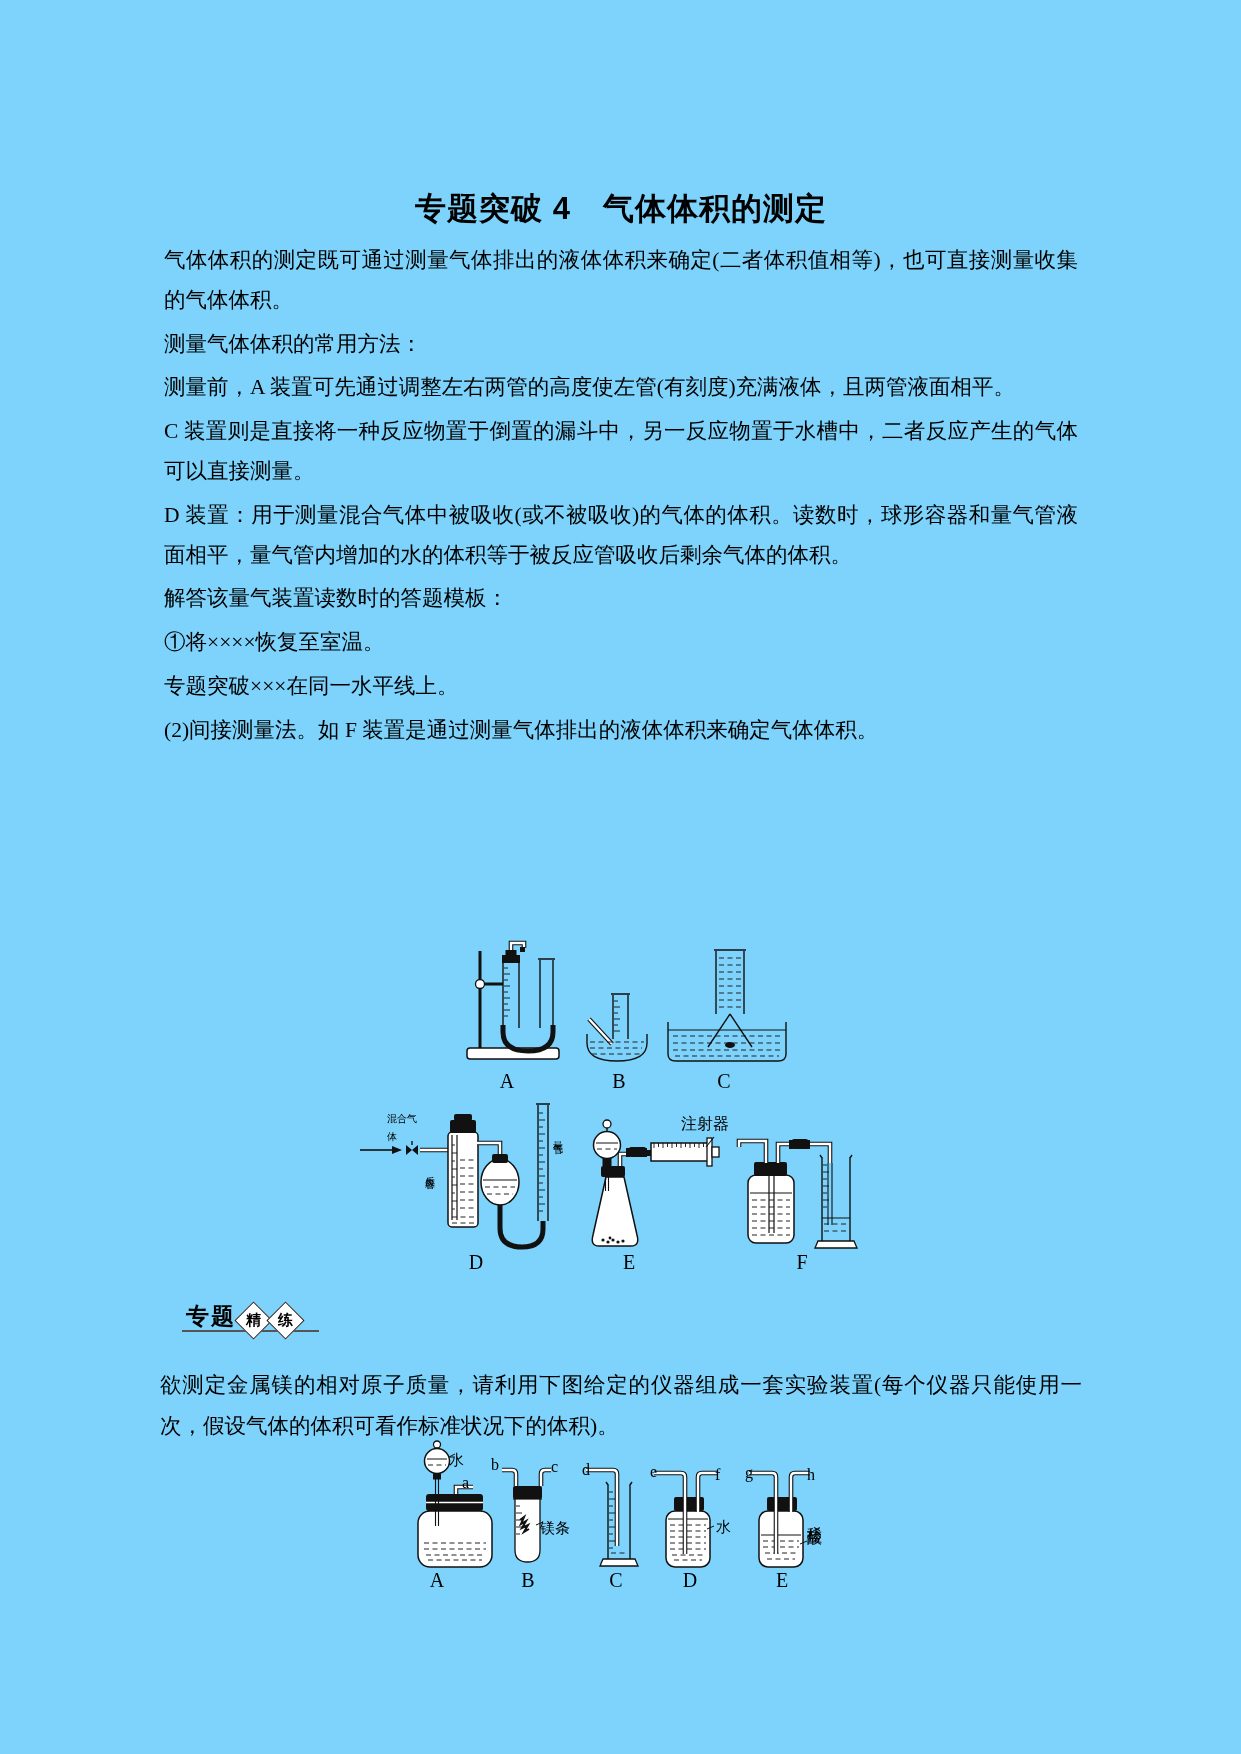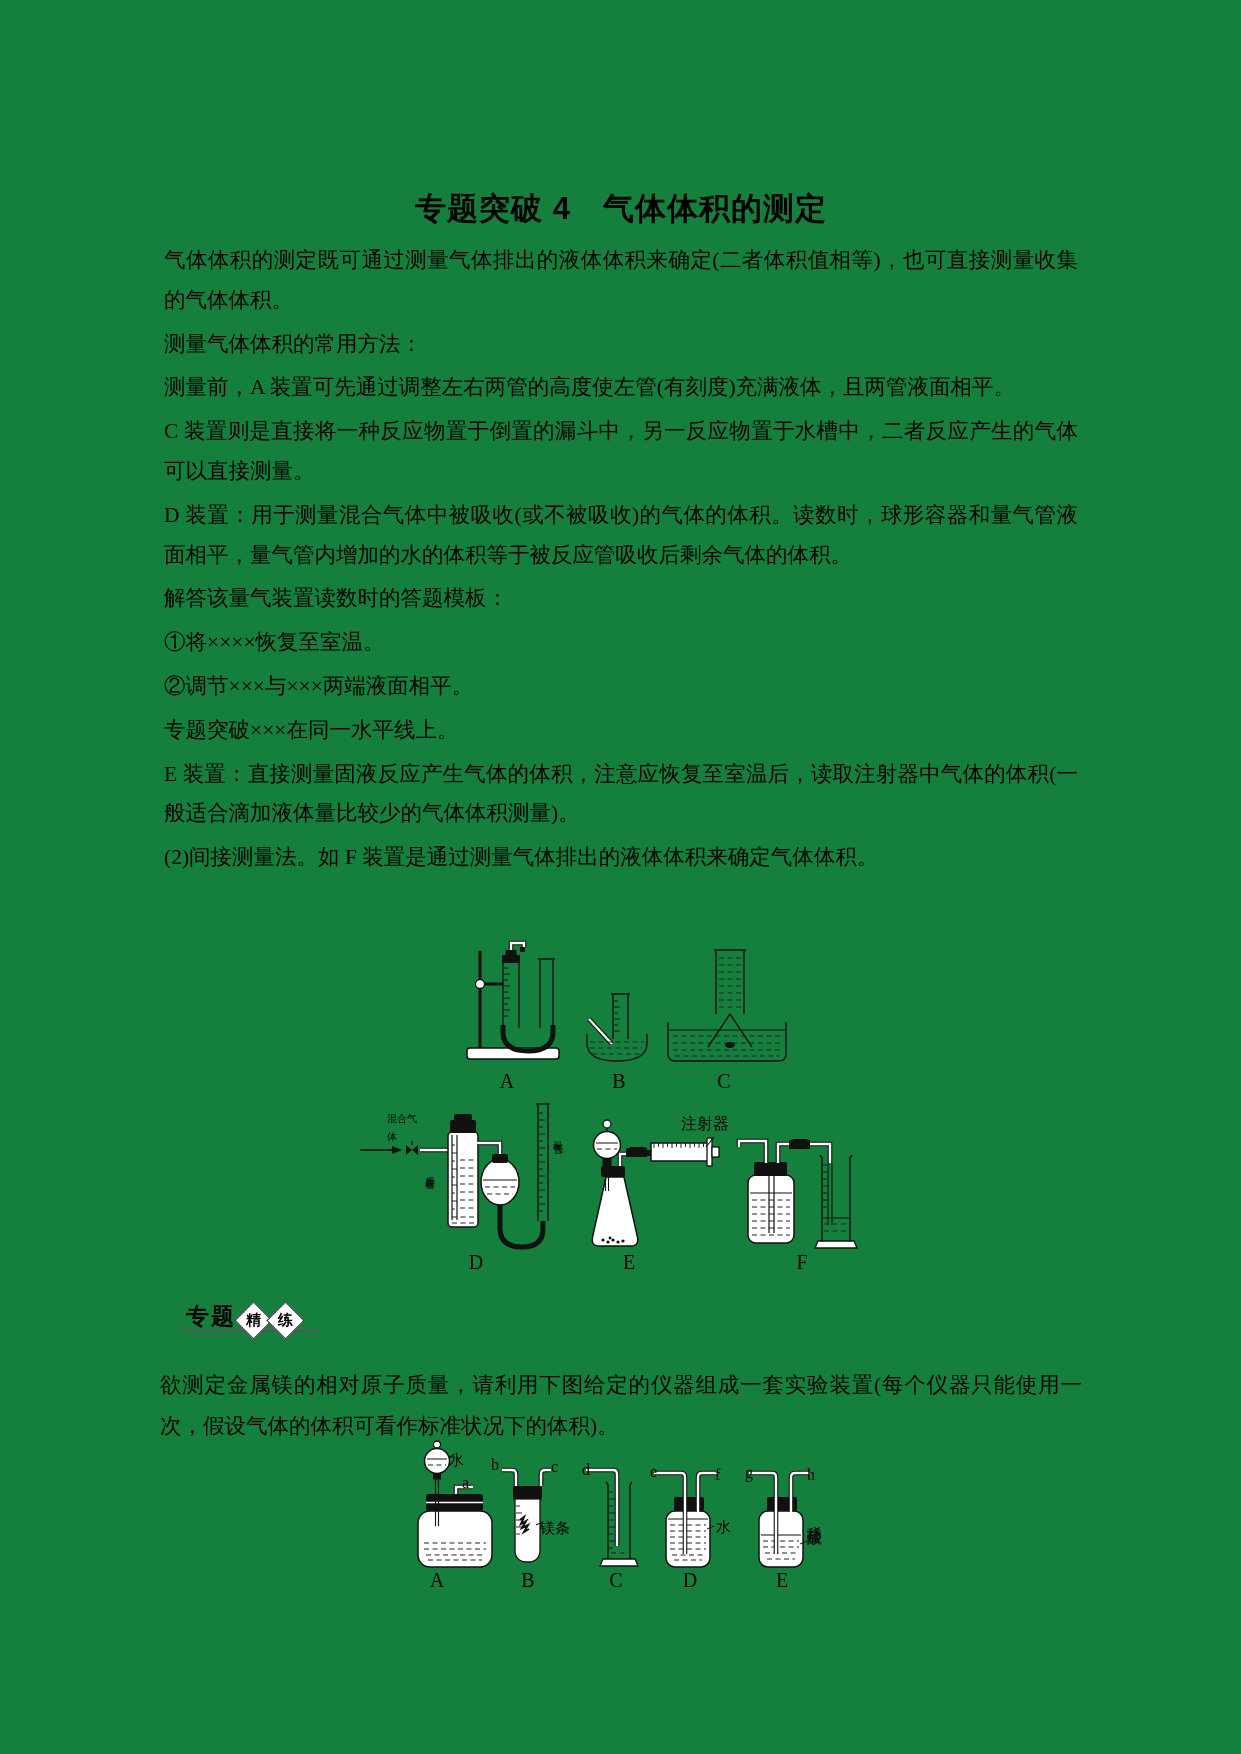--- a/index.html
+++ b/index.html
@@ -1,16 +1,16 @@
 <!DOCTYPE html>
 <html><head>
 <meta charset="utf-8">
 <style>
   html,body{margin:0;padding:0;background:#e8e8e8}
-  .page{position:relative;width:1241px;height:1754px;margin:0 auto;background:#15803d;
+  .page{position:relative;width:1241px;height:1754px;margin:0 auto;background:#7dd3fc;
         overflow:hidden;color:#000;font-family:"Liberation Serif","DejaVu Serif",serif}
   .title{position:absolute;left:160px;top:188px;width:922px;margin:0;text-align:center;
          font-family:"Liberation Sans","DejaVu Sans",sans-serif;font-size:31px;font-weight:bold;letter-spacing:1px}
   .bodytext{position:absolute;left:160px;top:237px;width:922px;font-size:21.5px;line-height:39.8px}
   .bodytext p{margin:4px;text-align:justify;text-justify:inter-ideograph}
   .exercise{position:absolute;left:160px;top:1365px;width:922px;margin:0;font-size:21.5px;
             line-height:40.5px;text-align:justify;text-justify:inter-ideograph}
   .figsvg{position:absolute}
   .devletter{position:absolute;transform:translateX(-50%);font-size:20px;
              font-family:"Liberation Serif","DejaVu Serif",serif}
@@ -45,23 +45,21 @@
   <h1 class="title">专题突破 4　气体体积的测定</h1>
 
   <div class="bodytext">
     <p>气体体积的测定既可通过测量气体排出的液体体积来确定(二者体积值相等)，也可直接测量收集的气体体积。</p>
     <p>测量气体体积的常用方法：</p>
     <p>测量前，A 装置可先通过调整左右两管的高度使左管(有刻度)充满液体，且两管液面相平。</p>
     <p>C 装置则是直接将一种反应物置于倒置的漏斗中，另一反应物置于水槽中，二者反应产生的气体可以直接测量。</p>
     <p>D 装置：用于测量混合气体中被吸收(或不被吸收)的气体的体积。读数时，球形容器和量气管液面相平，量气管内增加的水的体积等于被反应管吸收后剩余气体的体积。</p>
     <p>解答该量气装置读数时的答题模板：</p>
     <p>①将××××恢复至室温。</p>
-    <p>②调节×××与×××两端液面相平。</p>
     <p>专题突破×××在同一水平线上。</p>
-    <p>E 装置：直接测量固液反应产生气体的体积，注意应恢复至室温后，读取注射器中气体的体积(一般适合滴加液体量比较少的气体体积测量)。</p>
     <p>(2)间接测量法。如 F 装置是通过测量气体排出的液体体积来确定气体体积。</p>
   </div>
 
   <svg class="figsvg" style="left:340px;top:935px" width="540" height="350" viewBox="0 0 540 350">
 
     <g>
       <rect class="wf" x="127" y="113" width="92" height="11" rx="3"></rect>
       <path class="ln" style="stroke-width:3" d="M140,16 V113"></path>
       <circle class="wf2" cx="140" cy="49" r="4.5"></circle>
       <path class="ln" style="stroke-width:3" d="M145,49 H163"></path>

